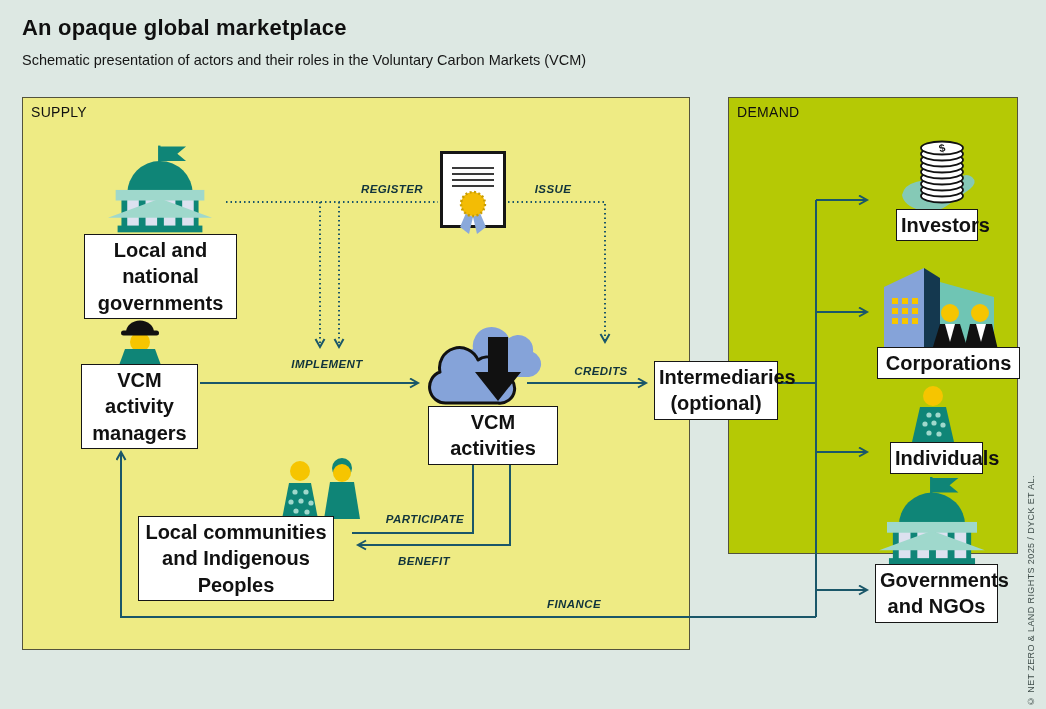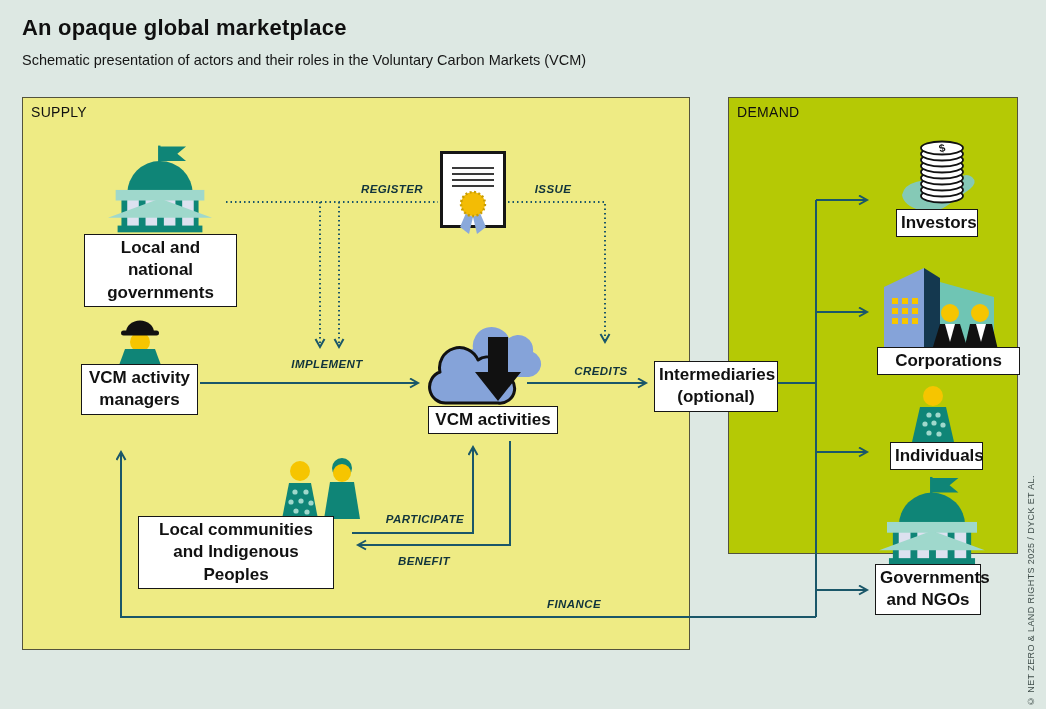--- a/index.html
+++ b/index.html
@@ -11,21 +11,21 @@
   .subtitle { position:absolute; left:22px; top:52px; font-size:14.5px; color:#161616; }
 
   .panel { position:absolute; border:1.4px solid #53533d; }
   .panel-supply { left:22px; top:97px; width:668px; height:553px; background:#eeeb84; }
   .panel-demand { left:728px; top:97px; width:290px; height:457px; background:#b5c905; }
   .panel-head { position:absolute; left:8px; top:6px; font-size:14px; font-weight:normal; color:#101010; letter-spacing:0.3px; }
 
   svg.overlay { position:absolute; left:0; top:0; width:1046px; height:709px; pointer-events:none; }
 
   .lblbox { position:absolute; background:#ffffff; border:1.6px solid #161616; color:#111;
-            font-size:17px; font-weight:bold; text-align:center; line-height:1.32;
+            font-size:20px; font-weight:bold; text-align:center; line-height:1.32;
             padding:2px 4px; }
 
   .flowlbl { position:absolute; transform:translate(-50%,-50%); font-size:11.5px; font-weight:bold;
              font-style:italic; color:#11343c; letter-spacing:0.4px; white-space:nowrap; }
 
   .icon { position:absolute; }
 
   .credit { position:absolute; left:1026px; top:436px; height:270px; width:16px;
             writing-mode:vertical-rl; transform:rotate(180deg); font-size:9px;
             color:#3f4d4a; letter-spacing:0.4px; white-space:nowrap; }
@@ -191,21 +191,21 @@
   </svg>
 
   <div class="lblbox" style="left:84px; top:234px; width:153px;">Local and national governments</div>
   <div class="lblbox" style="left:81px; top:364px; width:117px;">VCM activity managers</div>
   <div class="lblbox" style="left:428px; top:406px; width:130px;">VCM activities</div>
   <div class="lblbox" style="left:654px; top:361px; width:124px;">Intermediaries (optional)</div>
   <div class="lblbox" style="left:138px; top:516px; width:196px;">Local communities and Indigenous Peoples</div>
   <div class="lblbox" style="left:896px; top:209px; width:82px;">Investors</div>
   <div class="lblbox" style="left:877px; top:347px; width:143px;">Corporations</div>
   <div class="lblbox" style="left:890px; top:442px; width:93px;">Individuals</div>
-  <div class="lblbox" style="left:875px; top:564px; width:106px;">Governments and NGOs</div>
+  <div class="lblbox" style="left:875px; top:564px; width:123px;">Governments and NGOs</div>
 
   <div class="flowlbl" style="left:392px; top:189px;">REGISTER</div>
   <div class="flowlbl" style="left:553px; top:189px;">ISSUE</div>
   <div class="flowlbl" style="left:327px; top:364px;">IMPLEMENT</div>
   <div class="flowlbl" style="left:601px; top:371px;">CREDITS</div>
   <div class="flowlbl" style="left:425px; top:519px;">PARTICIPATE</div>
   <div class="flowlbl" style="left:424px; top:561px;">BENEFIT</div>
   <div class="flowlbl" style="left:574px; top:604px;">FINANCE</div>
 
   <div class="credit">© NET ZERO &amp; LAND RIGHTS 2025 / DYCK ET AL.</div>

